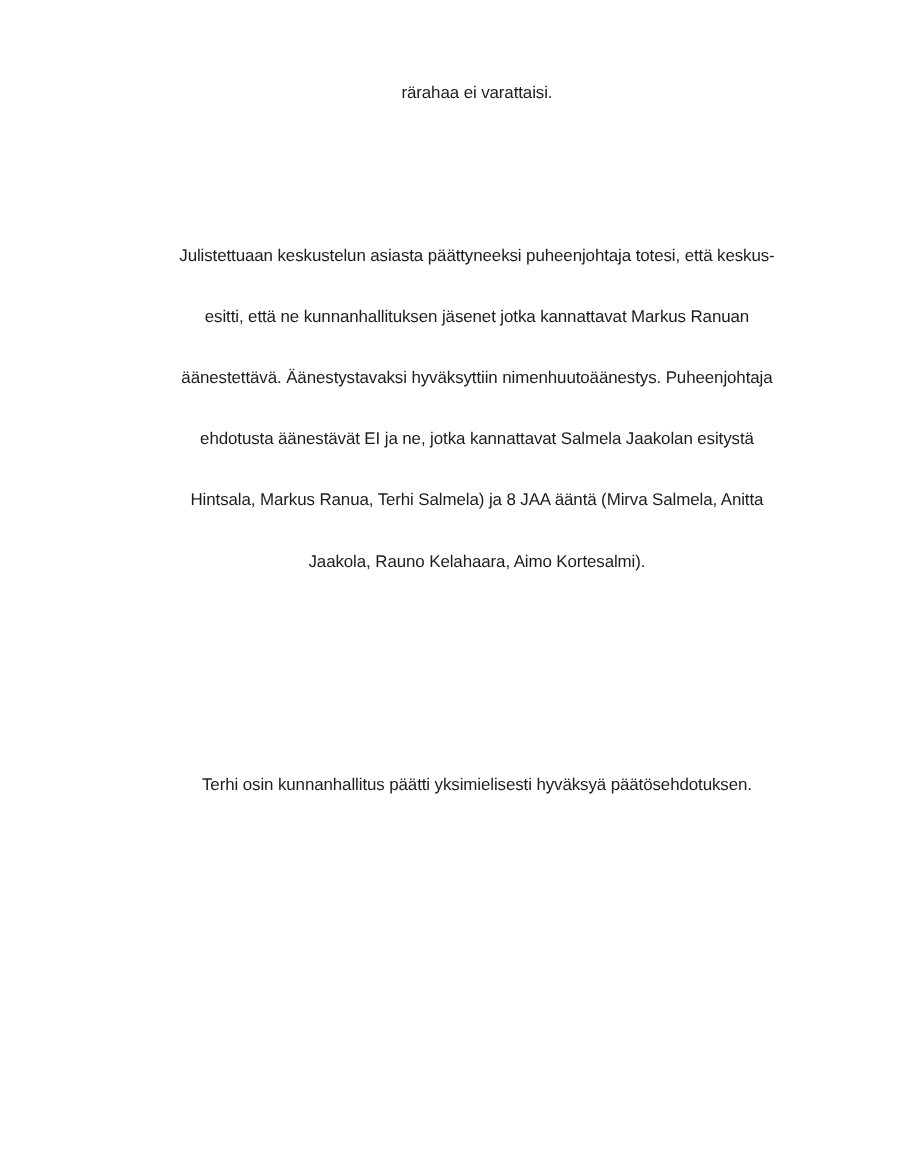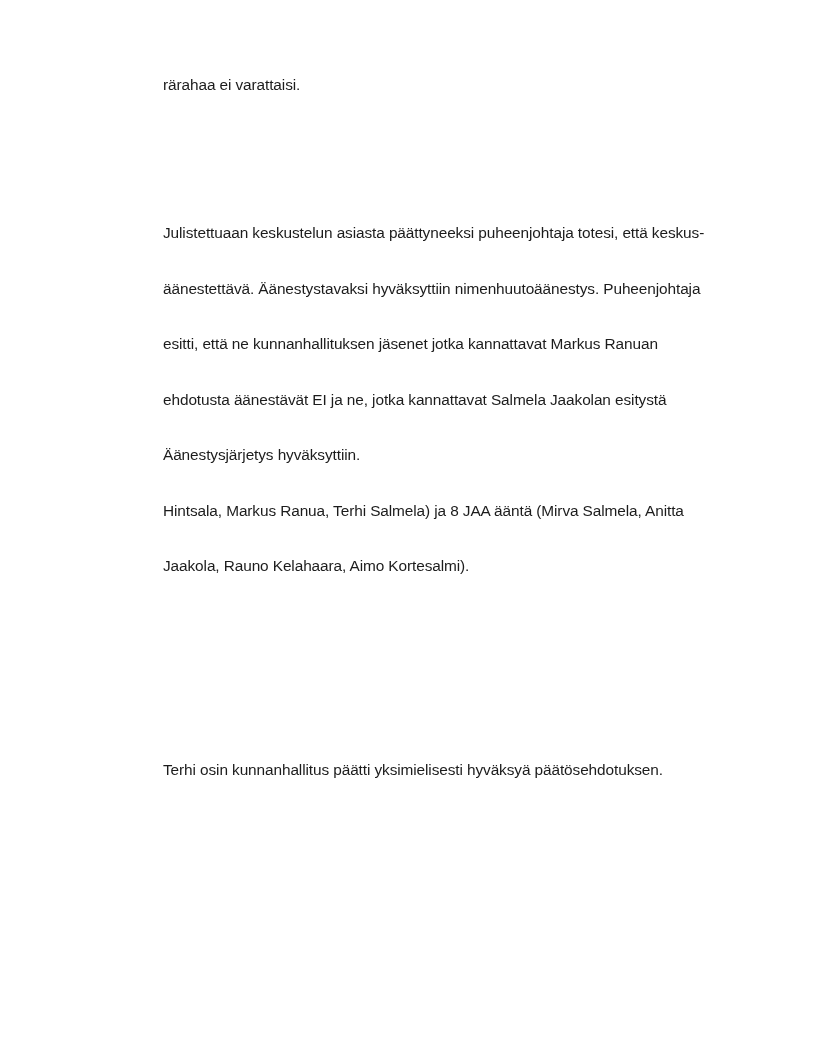--- a/index.html
+++ b/index.html
@@ -6,20 +6,21 @@
     margin: 0;
     padding: 0;
     background: #ffffff;
   }
   #page {
     position: relative;
     width: 808px;
     height: 1056px;
     background: #ffffff;
     overflow: hidden;
+    text-align: center;
   }
   #doc {
     position: absolute;
     left: 163px;
     top: 2px;
     font-family: "Liberation Sans", "DejaVu Sans", sans-serif;
     font-size: 15.4px;
     line-height: 18.5px;
     letter-spacing: -0.1px;
     color: #1c1c1c;
@@ -37,24 +38,23 @@
 
 <div id="page">
   <div id="doc">
 
     
     <div class="ln">rärahaa ei varattaisi.</div>
     <div class="ln blank"></div>
 
     
     <div class="ln">Julistettuaan keskustelun asiasta päättyneeksi puheenjohtaja totesi, että keskus-</div>
+    <div class="ln">esitti, että ne kunnanhallituksen jäsenet jotka kannattavat Markus Ranuan</div>
     <div class="ln">äänestettävä. Äänestystavaksi hyväksyttiin nimenhuutoäänestys. Puheenjohtaja</div>
-    <div class="ln">esitti, että ne kunnanhallituksen jäsenet jotka kannattavat Markus Ranuan</div>
     <div class="ln">ehdotusta äänestävät EI ja ne, jotka kannattavat Salmela Jaakolan esitystä</div>
-    <div class="ln">Äänestysjärjetys hyväksyttiin.</div>
     <div class="ln">Hintsala, Markus Ranua, Terhi Salmela) ja 8 JAA ääntä (Mirva Salmela, Anitta</div>
     <div class="ln">Jaakola, Rauno Kelahaara, Aimo Kortesalmi).</div>
     <div class="ln blank"></div>
 
     <div class="ln blank"></div>
 
     <div class="ln">Terhi osin kunnanhallitus päätti yksimielisesti hyväksyä päätösehdotuksen.</div>
     <div class="ln blank"></div>
 
     

